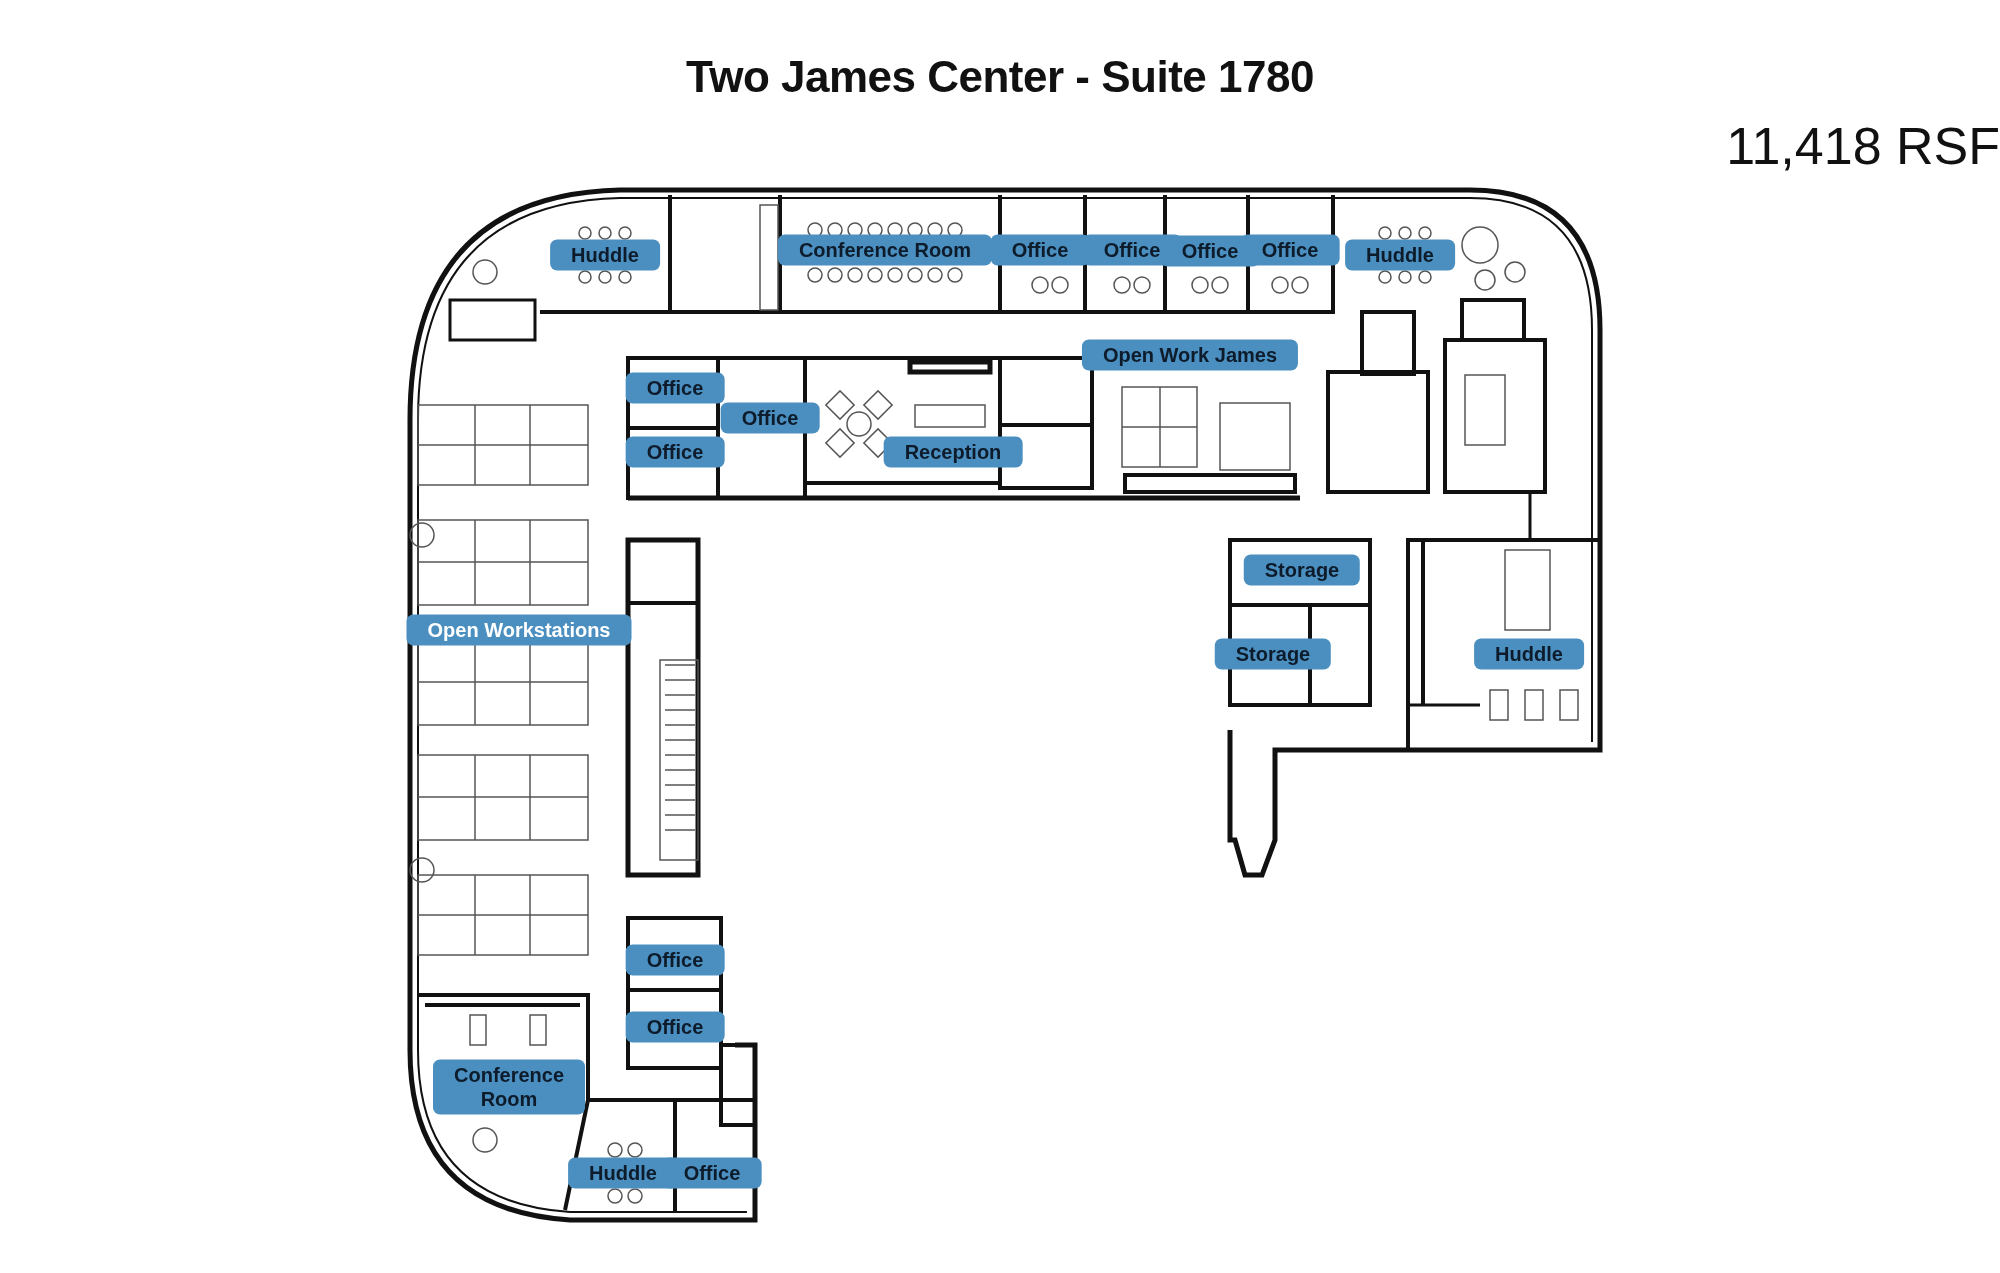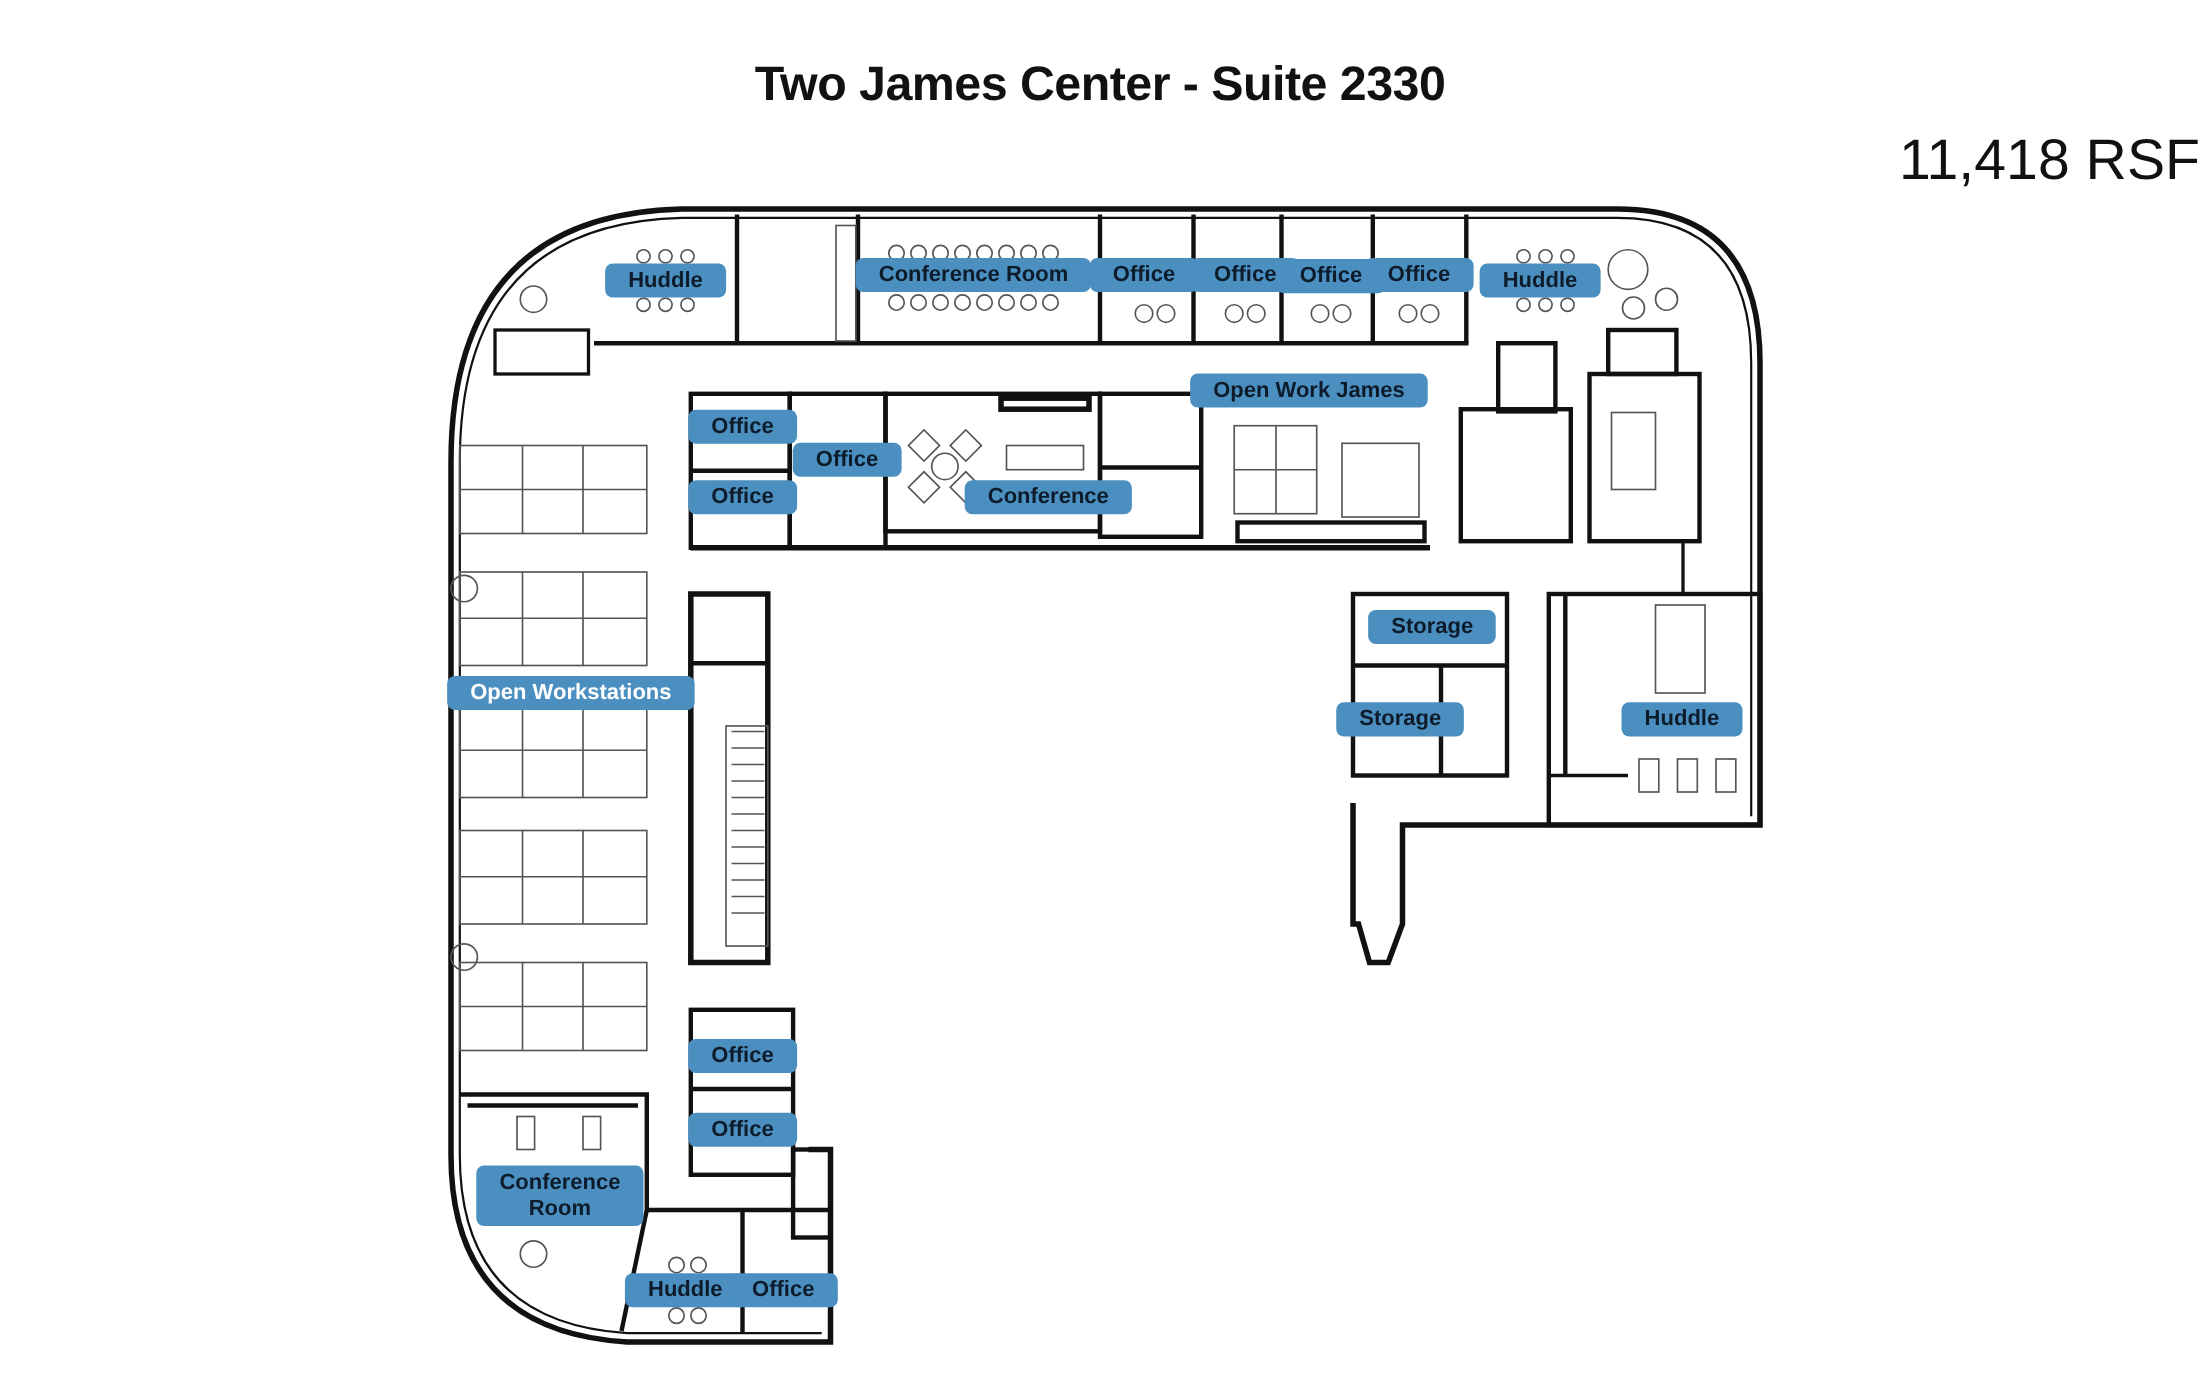--- a/index.html
+++ b/index.html
@@ -8,21 +8,21 @@
   .subtitle{position:absolute;left:0;width:2000px;top:116px;text-align:right;font-size:52px;color:#111;}
   svg.plan{position:absolute;left:0;top:0;}
   .lbl{position:absolute;transform:translate(-50%,-50%);background:#4a8fc0;color:#0d1b2a;font-size:20px;font-weight:bold;padding:3px 21px 4px;border-radius:7px;white-space:nowrap;line-height:24px;text-align:center;}
   .lbl.two{white-space:normal;}
   .wall{stroke:#111;fill:none;}
   .furn{stroke:#555;fill:none;stroke-width:1.5;}
 </style>
 </head>
 <body>
 
-<div class="title">Two James Center - Suite 2330</div>
+<div class="title">Two James Center - Suite 1780</div>
 <div class="subtitle">11,418 RSF</div>
 
 <svg class="plan" width="2000" height="1273" viewBox="0 0 2000 1273">
 
   <path class="wall" stroke-width="5" d="M410,1050 L410,420 Q410,195 620,190 L1470,190 Q1600,190 1600,330 L1600,750 L1275,750 L1275,840 L1262,875 L1245,875 L1235,840 L1230,840 L1230,730 M410,1050 Q410,1210 570,1220 L755,1220 L755,1045 L735,1045"></path>
   <path class="wall" stroke-width="2" d="M418,1050 L418,420 Q418,203 620,198 L1470,198 Q1592,198 1592,330 L1592,742"></path>
   <path class="wall" stroke-width="2" d="M418,1050 Q418,1202 570,1212 L747,1212"></path>
 
   <line class="wall" stroke-width="4" x1="540" y1="312" x2="1335" y2="312"></line>
   <line class="wall" stroke-width="4" x1="670" y1="195" x2="670" y2="312"></line>
@@ -191,21 +191,21 @@
     <div class="lbl" style="left: 885px; top: 250px; background: rgb(74, 143, 192); color: rgb(13, 27, 42);">Conference Room</div>
     <div class="lbl" style="left: 1040px; top: 250px; background: rgb(74, 143, 192); color: rgb(13, 27, 42);">Office</div>
     <div class="lbl" style="left: 1132px; top: 250px; background: rgb(74, 143, 192); color: rgb(13, 27, 42);">Office</div>
     <div class="lbl" style="left: 1210px; top: 251px; background: rgb(74, 143, 192); color: rgb(13, 27, 42);">Office</div>
     <div class="lbl" style="left: 1290px; top: 250px; background: rgb(74, 143, 192); color: rgb(13, 27, 42);">Office</div>
     <div class="lbl" style="left: 1400px; top: 255px; background: rgb(74, 143, 192); color: rgb(13, 27, 42);">Huddle</div>
     <div class="lbl" style="left: 1190px; top: 355px; background: rgb(74, 143, 192); color: rgb(13, 27, 42);">Open Work James</div>
     <div class="lbl" style="left: 675px; top: 388px; background: rgb(74, 143, 192); color: rgb(13, 27, 42);">Office</div>
     <div class="lbl" style="left: 770px; top: 418px; background: rgb(74, 143, 192); color: rgb(13, 27, 42);">Office</div>
     <div class="lbl" style="left: 675px; top: 452px; background: rgb(74, 143, 192); color: rgb(13, 27, 42);">Office</div>
-    <div class="lbl" style="left: 953px; top: 452px; background: rgb(74, 143, 192); color: rgb(13, 27, 42);">Conference</div>
+    <div class="lbl" style="left: 953px; top: 452px; background: rgb(74, 143, 192); color: rgb(13, 27, 42);">Reception</div>
     <div class="lbl" style="left: 1302px; top: 570px; background: rgb(74, 143, 192); color: rgb(13, 27, 42);">Storage</div>
     <div class="lbl" style="left: 1273px; top: 654px; background: rgb(74, 143, 192); color: rgb(13, 27, 42);">Storage</div>
     <div class="lbl" style="left: 1529px; top: 654px; background: rgb(74, 143, 192); color: rgb(13, 27, 42);">Huddle</div>
     <div class="lbl" style="left: 519px; top: 630px; background: rgb(74, 143, 192); color: #ffffff;">Open Workstations</div>
     <div class="lbl" style="left: 675px; top: 960px; background: rgb(74, 143, 192); color: rgb(13, 27, 42);">Office</div>
     <div class="lbl" style="left: 675px; top: 1027px; background: rgb(74, 143, 192); color: rgb(13, 27, 42);">Office</div>
     <div class="lbl two" style="left: 509px; top: 1087px; background: rgb(74, 143, 192); color: rgb(13, 27, 42); width: 110px;">Conference Room</div>
     <div class="lbl" style="left: 623px; top: 1173px; background: rgb(74, 143, 192); color: rgb(13, 27, 42);">Huddle</div>
     <div class="lbl" style="left: 712px; top: 1173px; background: rgb(74, 143, 192); color: rgb(13, 27, 42);">Office</div>
   </div>

